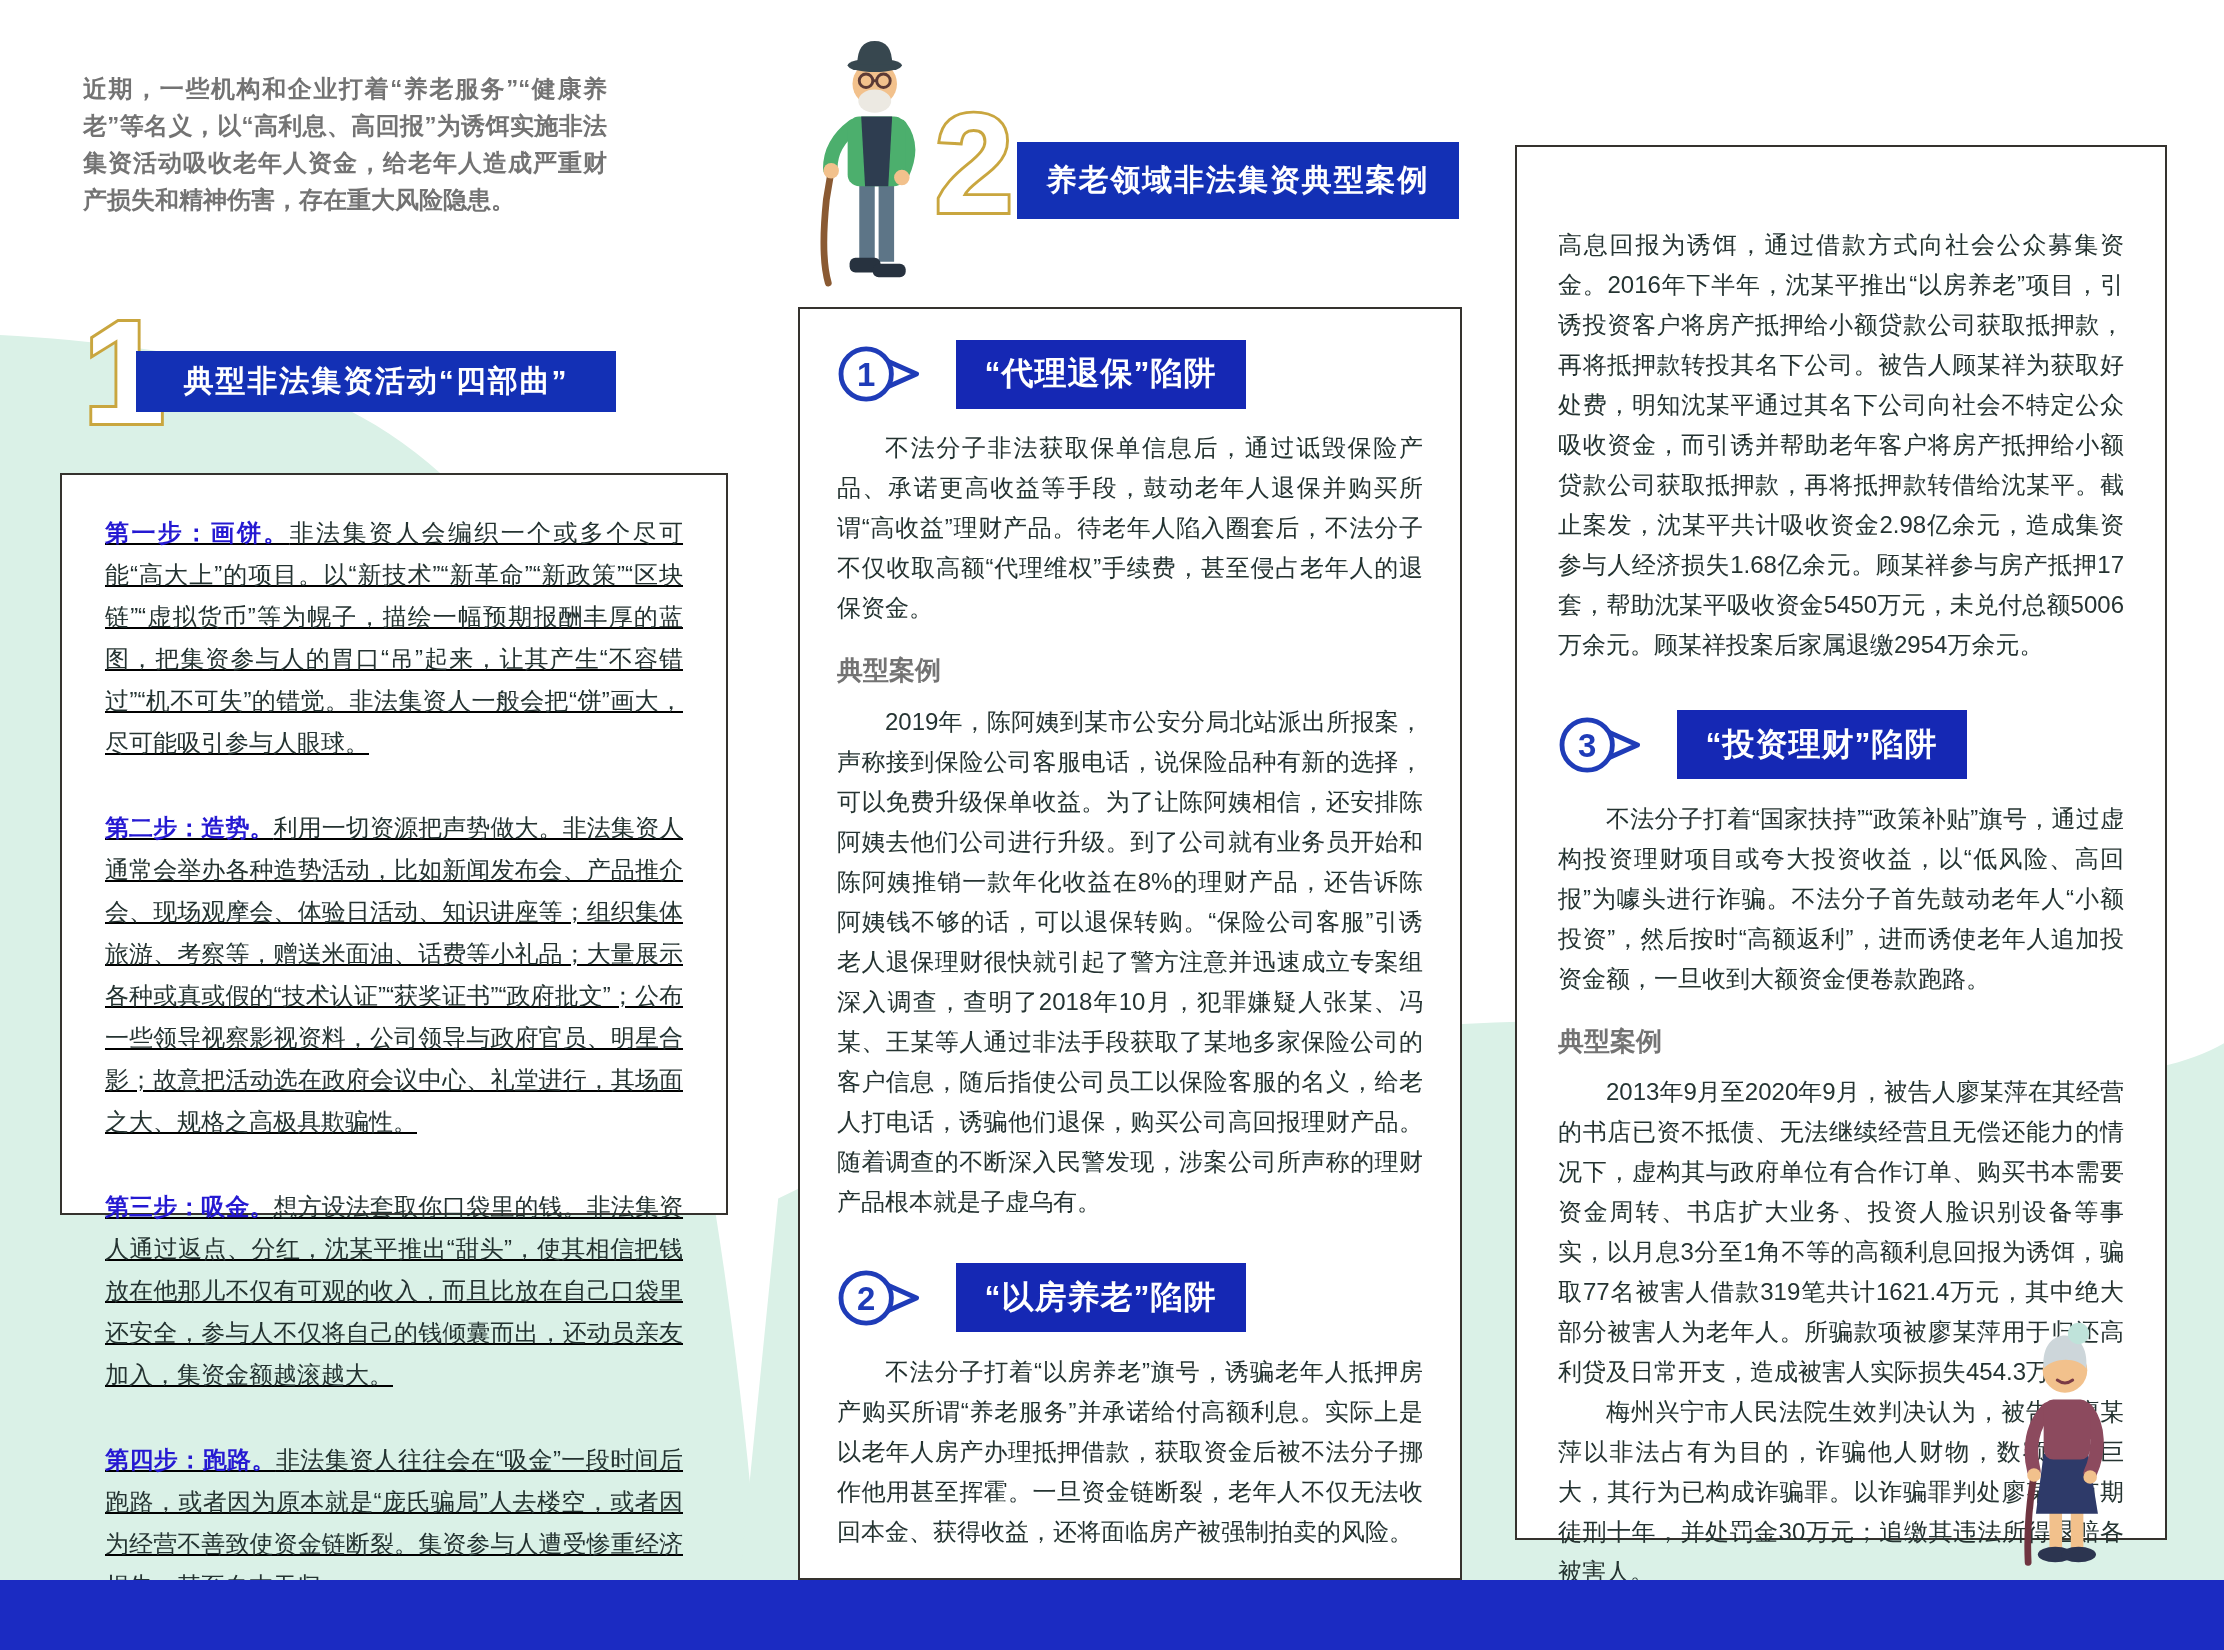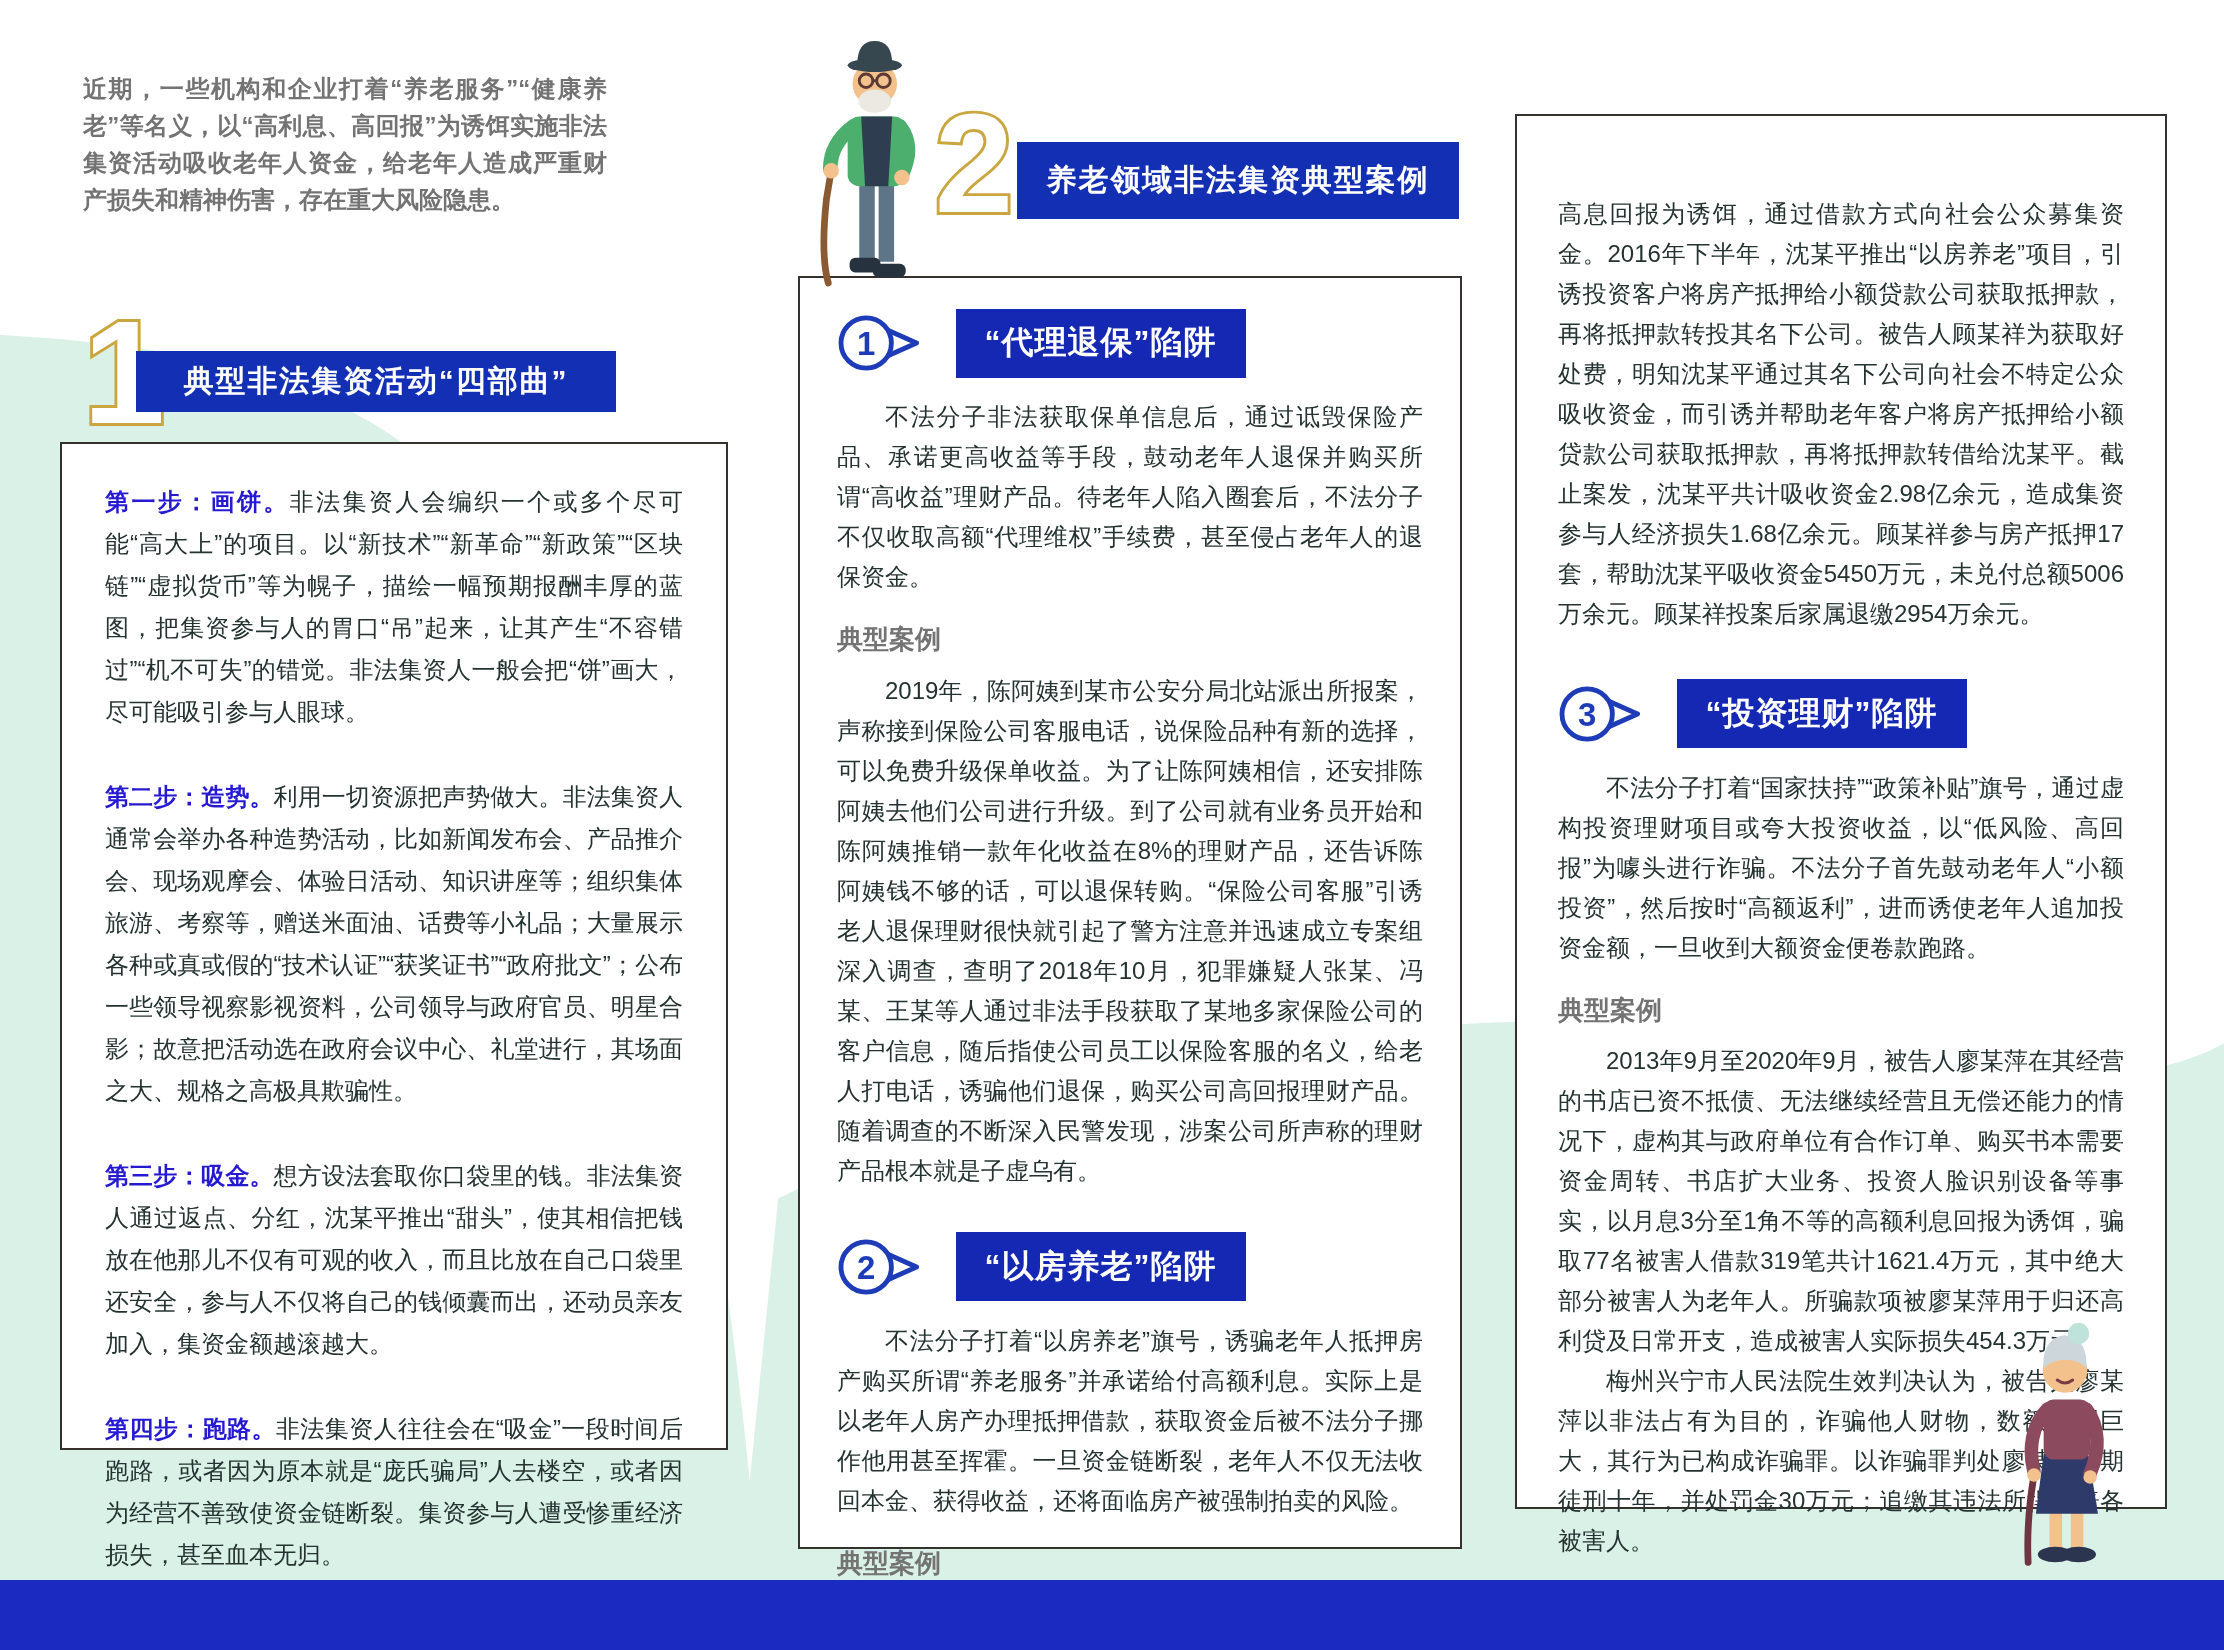--- a/index.html
+++ b/index.html
@@ -18,26 +18,27 @@
   
   .hbox{
     position:absolute;z-index:2;background:#1330b5;color:#ffffff;
     display:flex;align-items:center;justify-content:center;
     font-weight:bold;font-size:30px;letter-spacing:1.9px;
   }
   
   .panel{
     position:absolute;z-index:1;background:#ffffff;border:2.9px solid #35322e;
     box-sizing:border-box;
+    margin-top:31px;
   }
   .panel p{margin:0;}
   .panel .body-text{
     color:#243331;font-size:24px;line-height:42px;text-align:justify;font-weight:500;
   }
-  #box1{left:60px;top:442px;width:668px;height:1008px;padding:37px 43px;}
+  #box1{left:60px;top:442px;width:668px;height:742px;padding:37px 43px;text-decoration:underline;}
   #box1 .step{margin-bottom:43px;}
   #box1 .step:last-child{margin-bottom:0;}
   .step-lead{color:#2519d2;font-weight:bold;}
   #box2{left:798px;top:276px;width:664px;height:1273px;padding:25px 37px;}
   #box3{left:1515px;top:114px;width:652px;height:1395px;padding:78px 41px 29px;}
   #box2 .body-text,#box3 .body-text{line-height:40px;}
   .indent{text-indent:2em;}
   
   .trap-row{display:flex;align-items:center;gap:17.5px;margin:5.8px 0 19.4px;}
   .trap-title{

